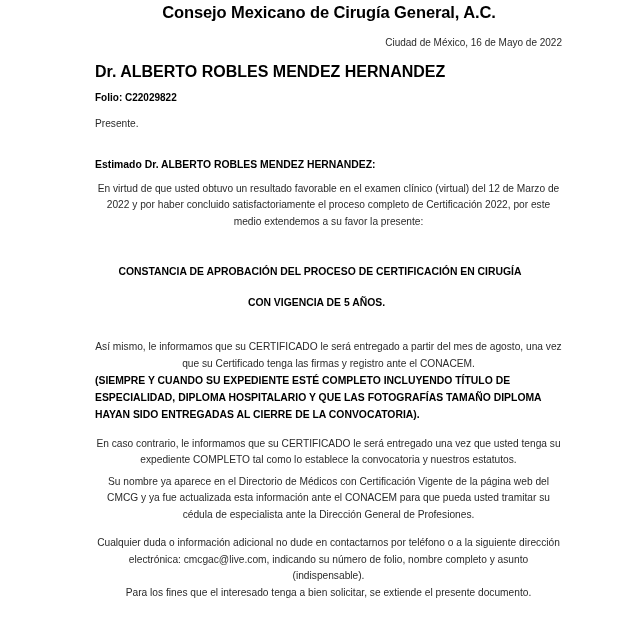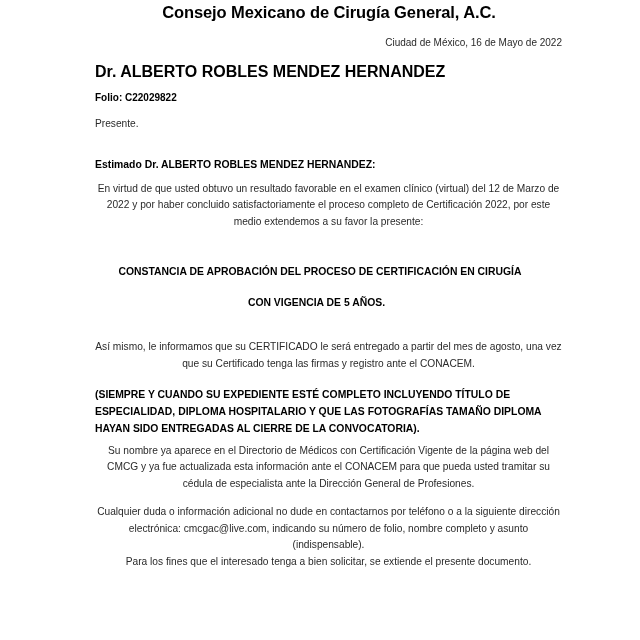--- a/index.html
+++ b/index.html
@@ -93,21 +93,21 @@
 
   .para-tight {
     margin-top: 0px;
   }
 
   .para-strong {
     font-size: 10.4px;
     font-weight: bold;
     color: #000000;
     line-height: 1.62;
-    margin-top: 15px;
+    margin-top: 1px;
   }
 
   
   .cert-title {
     text-align: center;
     font-size: 10.4px;
     font-weight: bold;
     color: #000000;
     line-height: 1.3;
     padding-left: 55px;
@@ -144,20 +144,21 @@
 
 
   <div class="cert-title cert-line-3">CON VIGENCIA DE 5 AÑOS.</div>
 
   <div class="body-block">
 
     <div class="para" style="margin-top:30px;">Así mismo, le informamos que su CERTIFICADO le será entregado a partir del mes de agosto, una vez que su Certificado tenga las firmas y registro ante el CONACEM.</div>
 
     <div class="para-strong">(SIEMPRE Y CUANDO SU EXPEDIENTE ESTÉ COMPLETO INCLUYENDO TÍTULO DE ESPECIALIDAD, DIPLOMA HOSPITALARIO Y QUE LAS FOTOGRAFÍAS TAMAÑO DIPLOMA HAYAN SIDO ENTREGADAS AL CIERRE DE LA CONVOCATORIA).</div>
 
+    <div class="para" style="margin-top:12px;">En caso contrario, le informamos que su CERTIFICADO le será entregado una vez que usted tenga su expediente COMPLETO tal como lo establece la convocatoria y nuestros estatutos.</div>
 
     <div class="para para-tight" style="margin-top:5px;">Su nombre ya aparece en el Directorio de Médicos con Certificación Vigente de la página web del CMCG y ya fue actualizada esta información ante el CONACEM para que pueda usted tramitar su cédula de especialista ante la Dirección General de Profesiones.</div>
 
     <div class="para" style="margin-top:12px;">Cualquier duda o información adicional no dude en contactarnos por teléfono o a la siguiente dirección electrónica: cmcgac@live.com, indicando su número de folio, nombre completo y asunto (indispensable).</div>
 
     <div class="para para-tight">Para los fines que el interesado tenga a bien solicitar, se extiende el presente documento.</div>
 
   </div>
 
 </div>

